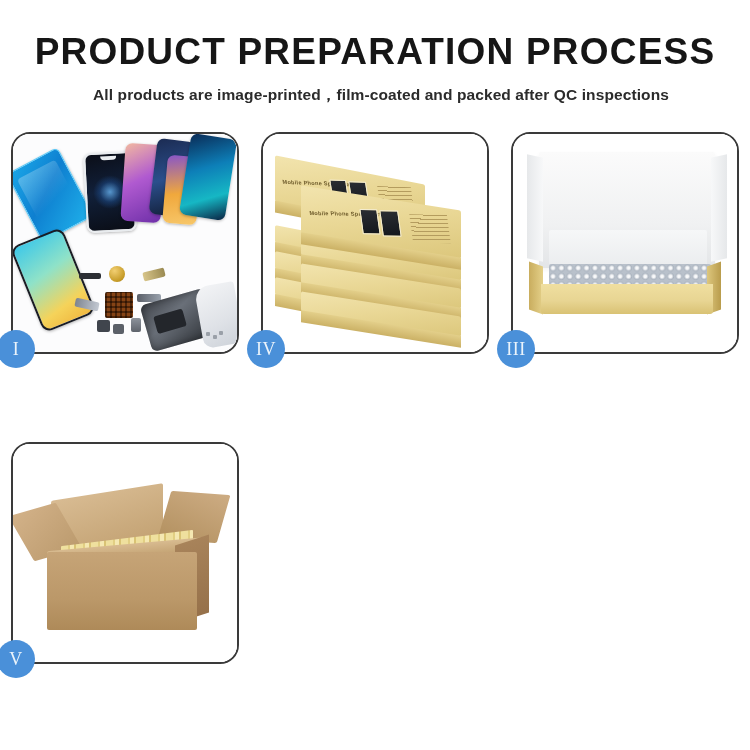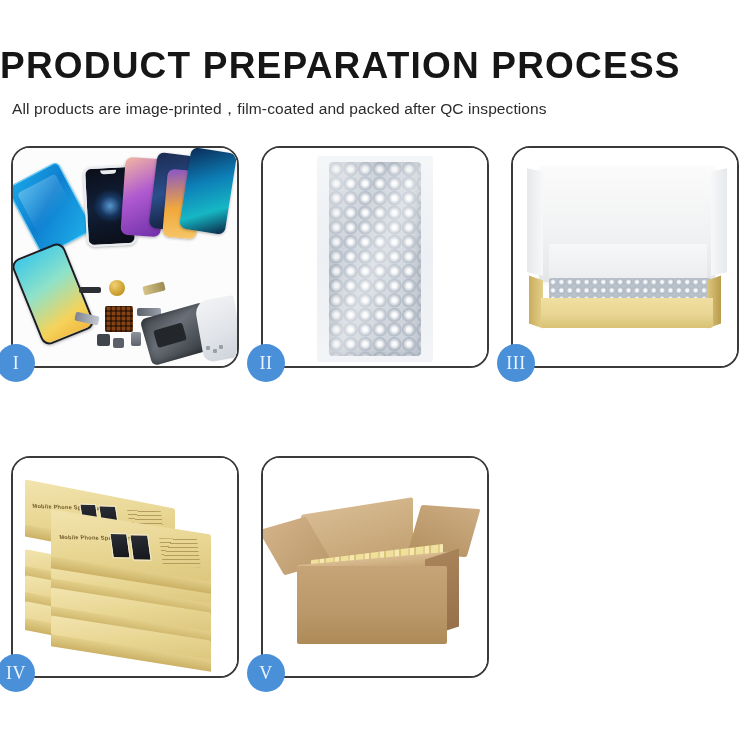--- a/index.html
+++ b/index.html
@@ -11,37 +11,37 @@
   body {
     width: 750px;
     height: 750px;
     overflow: hidden;
     font-family: "Liberation Sans", sans-serif;
     color: #1a1a1a;
   }
 
   
   .header {
-    padding-top: 46px;
-    text-align: left;
+    padding-top: 32px;
+    text-align: center;
   }
   .title {
     font-family: "Liberation Sans", sans-serif;
     font-size: 37px;
     font-weight: 700;
     letter-spacing: 1.2px;
     color: #161616;
     line-height: 1.1;
     margin: 0;
     white-space: nowrap;
   }
   .subtitle {
     font-family: "Liberation Sans", sans-serif;
     font-size: 15.5px;
-    font-weight: 400;
+    font-weight: 700;
     color: #2b2b2b;
     margin: 12px 0 0 12px;
     letter-spacing: 0.1px;
     white-space: nowrap;
   }
 
   
   .grid {
     margin: 26px auto 0 auto;
     width: 728px;
@@ -417,95 +417,86 @@
       <div class="part cam"></div>
       <div class="part btn-sm"></div>
       <div class="part bat"></div>
       <div class="part chassis"></div>
       <div class="part hand"></div>
       <div class="part screws"></div>
     </div>
     <div class="badge">I</div>
   </div>
 
+
   <div class="panel">
     <div class="panel-inner">
-      <div class="p2-bg"></div>
-      <div class="bw-sheet"></div>
-      <div class="bw-pack"></div>
-      <div class="bw-sheen"></div>
+      <div class="p4-bg"></div>
+      <div class="stackwrap">
+
+        <div class="sbox" style="left:4px;top:84px;width:112px;height:18px;transform:skewY(11deg);">
+          <div class="top"></div>
+          <div class="side"></div>
+        </div>
+        <div class="sbox" style="left:4px;top:110px;width:112px;height:18px;transform:skewY(11deg);">
+          <div class="top"></div>
+          <div class="side"></div>
+        </div>
+        <div class="sbox" style="left:4px;top:136px;width:112px;height:18px;transform:skewY(11deg);">
+          <div class="top"></div>
+          <div class="side"></div>
+        </div>
+
+        <div class="sbox" style="left:30px;top:96px;width:160px;height:20px;transform:skewY(9deg);">
+          <div class="top"></div>
+          <div class="side"></div>
+        </div>
+        <div class="sbox" style="left:30px;top:124px;width:160px;height:20px;transform:skewY(9deg);">
+          <div class="top"></div>
+          <div class="side"></div>
+        </div>
+        <div class="sbox" style="left:30px;top:152px;width:160px;height:20px;transform:skewY(9deg);">
+          <div class="top"></div>
+          <div class="side"></div>
+        </div>
+
+        <div class="sbox" style="left:4px;top:18px;width:150px;height:46px;transform:skewY(11deg);">
+          <div class="top"></div>
+          <div class="side"></div>
+          <div class="lbl" style="left:7px;top:16px;transform:rotate(-9deg);">Mobile Phone Spare Parts</div>
+          <div class="screen-img" style="left:56px;top:12px;width:15px;height:22px;transform:rotate(-9deg);"></div>
+          <div class="screen-img" style="left:75px;top:10px;width:16px;height:23px;transform:rotate(-9deg);"></div>
+          <div class="lines" style="left:104px;top:8px;width:34px;height:26px;transform:rotate(-9deg);"></div>
+        </div>
+
+        <div class="sbox" style="left:30px;top:46px;width:160px;height:48px;transform:skewY(9deg);">
+          <div class="top"></div>
+          <div class="side"></div>
+          <div class="lbl" style="left:8px;top:18px;transform:rotate(-8deg);">Mobile Phone Spare Parts</div>
+          <div class="screen-img" style="left:60px;top:13px;width:16px;height:23px;transform:rotate(-8deg);"></div>
+          <div class="screen-img" style="left:80px;top:11px;width:17px;height:24px;transform:rotate(-8deg);"></div>
+          <div class="lines" style="left:110px;top:9px;width:38px;height:28px;transform:rotate(-8deg);"></div>
+        </div>
+
+      </div>
     </div>
-    <div class="badge">II</div>
+    <div class="badge">IV</div>
   </div>
 
   <div class="panel">
     <div class="panel-inner">
       <div class="p3-bg"></div>
       <div class="m-lid"></div>
       <div class="m-foam"></div>
       <div class="m-bubbles"></div>
       <div class="m-left"></div>
       <div class="m-right"></div>
       <div class="m-front"></div>
     </div>
     <div class="badge">III</div>
-  </div>
-
-  <div class="panel">
-    <div class="panel-inner">
-      <div class="p4-bg"></div>
-      <div class="stackwrap">
-
-        <div class="sbox" style="left:4px;top:84px;width:112px;height:18px;transform:skewY(11deg);">
-          <div class="top"></div>
-          <div class="side"></div>
-        </div>
-        <div class="sbox" style="left:4px;top:110px;width:112px;height:18px;transform:skewY(11deg);">
-          <div class="top"></div>
-          <div class="side"></div>
-        </div>
-        <div class="sbox" style="left:4px;top:136px;width:112px;height:18px;transform:skewY(11deg);">
-          <div class="top"></div>
-          <div class="side"></div>
-        </div>
-
-        <div class="sbox" style="left:30px;top:96px;width:160px;height:20px;transform:skewY(9deg);">
-          <div class="top"></div>
-          <div class="side"></div>
-        </div>
-        <div class="sbox" style="left:30px;top:124px;width:160px;height:20px;transform:skewY(9deg);">
-          <div class="top"></div>
-          <div class="side"></div>
-        </div>
-        <div class="sbox" style="left:30px;top:152px;width:160px;height:20px;transform:skewY(9deg);">
-          <div class="top"></div>
-          <div class="side"></div>
-        </div>
-
-        <div class="sbox" style="left:4px;top:18px;width:150px;height:46px;transform:skewY(11deg);">
-          <div class="top"></div>
-          <div class="side"></div>
-          <div class="lbl" style="left:7px;top:16px;transform:rotate(-9deg);">Mobile Phone Spare Parts</div>
-          <div class="screen-img" style="left:56px;top:12px;width:15px;height:22px;transform:rotate(-9deg);"></div>
-          <div class="screen-img" style="left:75px;top:10px;width:16px;height:23px;transform:rotate(-9deg);"></div>
-          <div class="lines" style="left:104px;top:8px;width:34px;height:26px;transform:rotate(-9deg);"></div>
-        </div>
-
-        <div class="sbox" style="left:30px;top:46px;width:160px;height:48px;transform:skewY(9deg);">
-          <div class="top"></div>
-          <div class="side"></div>
-          <div class="lbl" style="left:8px;top:18px;transform:rotate(-8deg);">Mobile Phone Spare Parts</div>
-          <div class="screen-img" style="left:60px;top:13px;width:16px;height:23px;transform:rotate(-8deg);"></div>
-          <div class="screen-img" style="left:80px;top:11px;width:17px;height:24px;transform:rotate(-8deg);"></div>
-          <div class="lines" style="left:110px;top:9px;width:38px;height:28px;transform:rotate(-8deg);"></div>
-        </div>
-
-      </div>
-    </div>
-    <div class="badge">IV</div>
   </div>
 
   <div class="panel">
     <div class="panel-inner">
       <div class="p5-bg"></div>
       <div class="c-flapB"></div>
       <div class="c-flapL"></div>
       <div class="c-flapR"></div>
       <div class="c-fill"></div>
       <div class="c-rim"></div>

